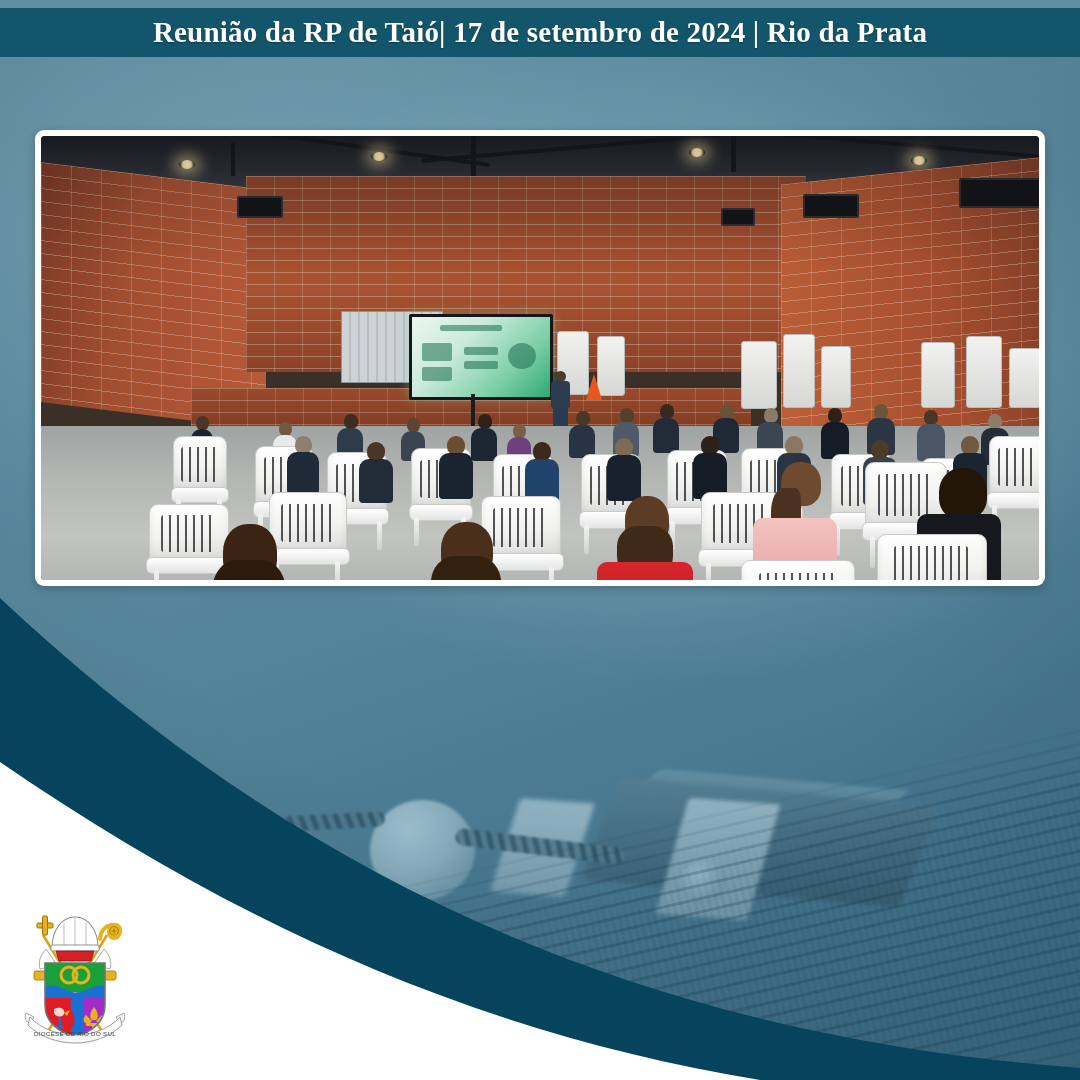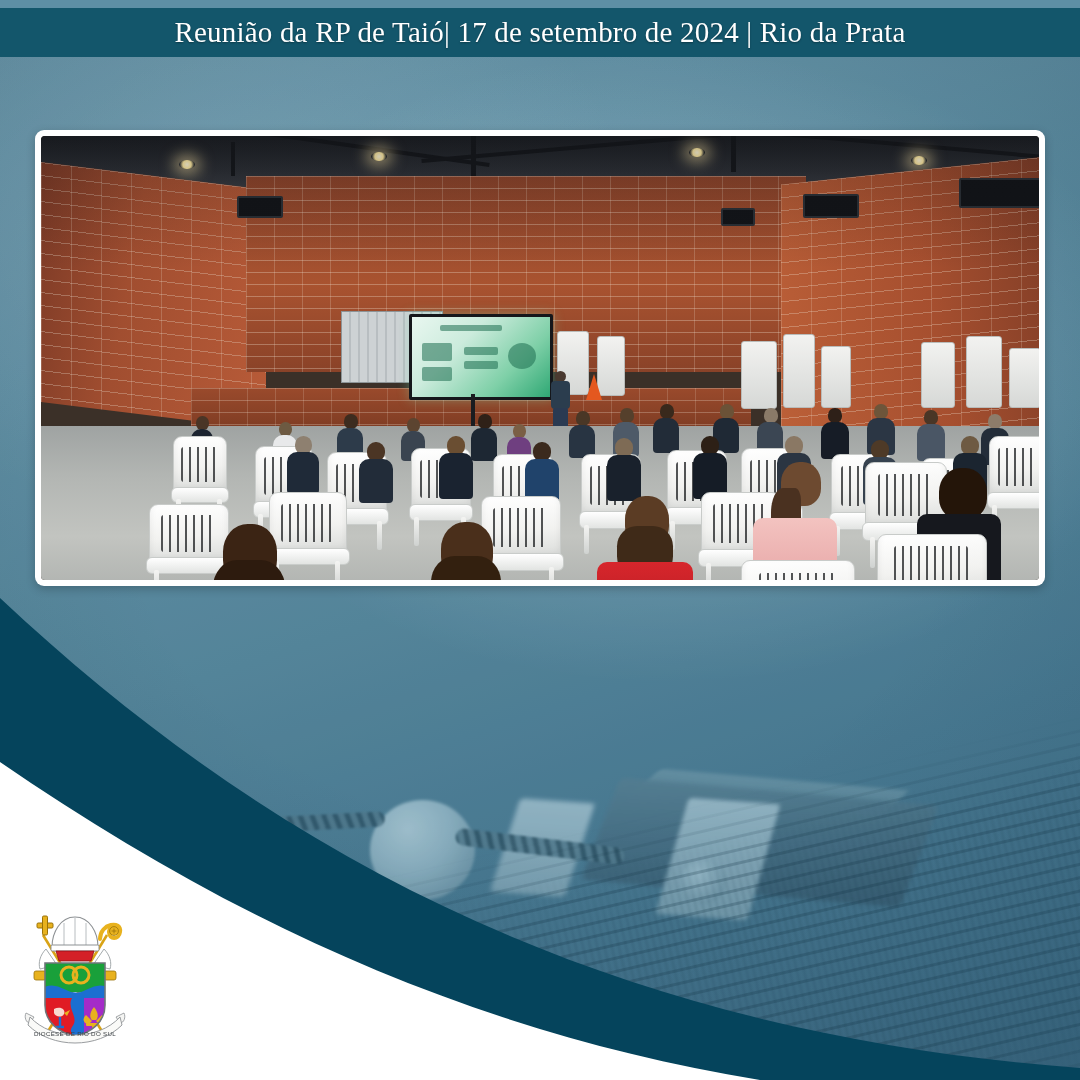--- a/index.html
+++ b/index.html
@@ -105,21 +105,21 @@
   .curves{position:absolute;inset:0;}
 
   
   .top-strip{position:absolute;left:0;top:0;width:1080px;height:8px;background:#5E8FA5;}
   .header-bar{
     position:absolute;left:0;top:8px;width:1080px;height:49px;
     background:#13566B;display:flex;align-items:center;justify-content:center;
   }
   .header-title{
     color:#FFFFFF;font-family:"Liberation Serif", serif;
-    font-size:29px;font-weight:400;letter-spacing:.2px;white-space:nowrap;
+    font-size:29px;font-weight:700;letter-spacing:.2px;white-space:nowrap;
     text-shadow:0 1px 2px rgba(0,0,0,.35);
   }
 
   
   .photo-card{
     position:absolute;left:35px;top:130px;width:1010px;height:456px;
     background:#ffffff;border-radius:9px;padding:6px;box-sizing:border-box;
     box-shadow:0 3px 10px rgba(0,0,0,.22);
   }
   .photo{

